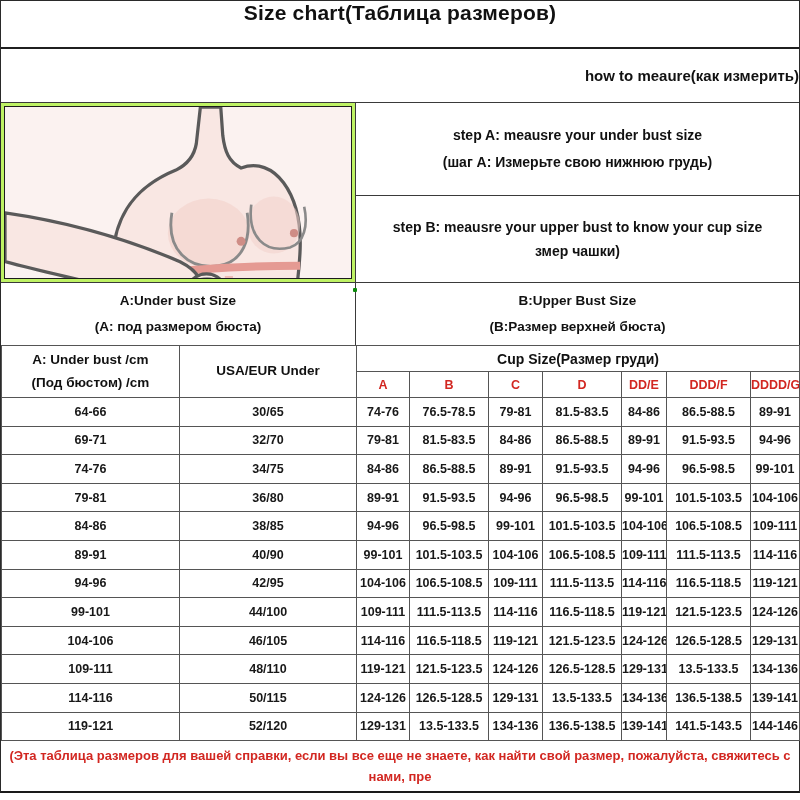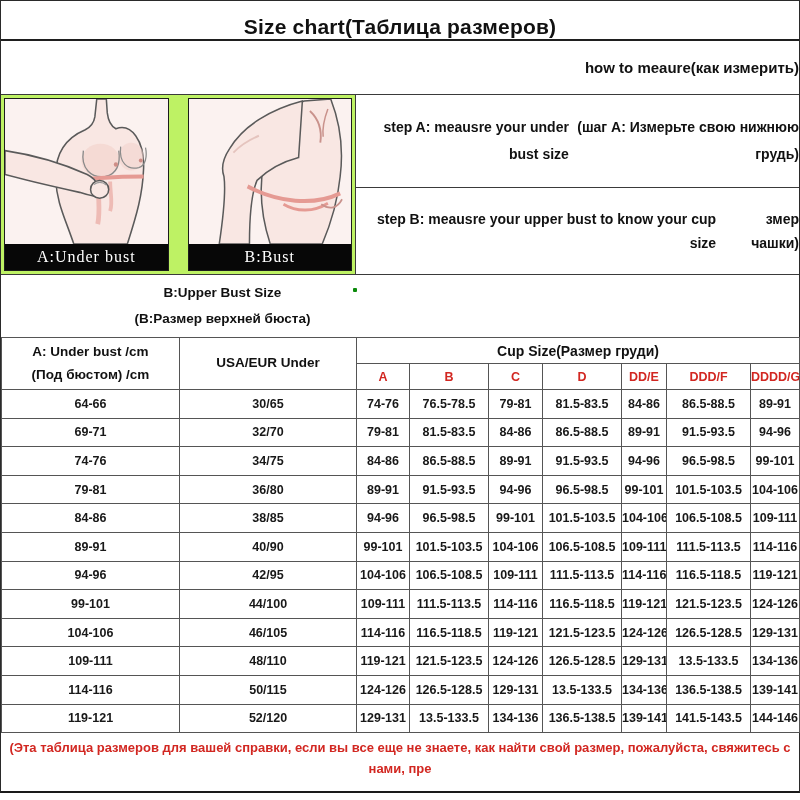--- a/index.html
+++ b/index.html
@@ -12,22 +12,22 @@
   }
   .sheet {
     width: 800px; height: 793px;
     border: 1px solid #2a2a2a;
     border-bottom: 2px solid #1a1a1a;
     position: relative;
     background: #fff;
   }
   
   .title-band {
-    height: 40px; border-bottom: 2px solid #1f1f1f;
-    display: flex; align-items: flex-end; justify-content: center;
+    height: 48px; border-bottom: 2px solid #1f1f1f;
+    display: flex; align-items: flex-start; justify-content: center;
   }
   .title-band .t { font-size: 21px; font-weight: 700; letter-spacing: .2px; }
   .subtitle-band {
     height: 54px; border-bottom: 1px solid #3a3a3a;
     display: flex; align-items: center; justify-content: flex-end;
   }
   .subtitle-band .t { font-size: 15px; font-weight: 700; }
   
   .middle-band { height: 180px; display: flex; border-bottom: 1px solid #3a3a3a; }
   .figures {
@@ -43,21 +43,21 @@
   .figure-art { flex: 1; display: block; }
   .figure-art svg { display: block; width: 100%; height: 100%; }
   .figure-caption {
     height: 26px; background: #070707; color: #fff;
     font-family: "Liberation Serif", serif; font-size: 16px;
     display: flex; align-items: center; justify-content: center;
     letter-spacing: 1px;
   }
   .steps { width: 443px; display: flex; flex-direction: column; }
   .step-box {
-    display: flex; align-items: center; justify-content: center;
+    display: flex; flex-direction: column; align-items: center; justify-content: center;
     font-weight: 700; text-align: right;
   }
   .step-a { height: 93px; border-bottom: 1px solid #3a3a3a; font-size: 14px; line-height: 1.95; }
   .step-b { height: 86px; font-size: 14px; line-height: 1.75; }
   
   .header-band { height: 62px; display: flex; }
   .header-box {
     display: flex; flex-direction: column; align-items: center; justify-content: center;
     font-size: 13.5px; font-weight: 700; line-height: 1.9; text-align: center;
   }
@@ -124,55 +124,39 @@
             <path d="M110,83 C110,95 113,104 110,113" fill="none" stroke="#eebbb5" stroke-width="4"></path>
 
             <path d="M0,52 C28,56 58,64 86,76 C92,79 95,82 96,86 L94,98 C88,97 84,96 78,94 C50,88 22,82 0,76 Z" fill="#f9e7e3" stroke="#5a5a5a" stroke-width="1.6"></path>
             <ellipse cx="99" cy="91" rx="9.5" ry="9" fill="#f9e7e3" stroke="#5a5a5a" stroke-width="1.6"></ellipse>
             <path d="M93,86 C97,83.5 102,83.5 106,86.5" fill="none" stroke="#9a9a9a" stroke-width="1.2"></path>
           </svg>
         </div>
         <div class="figure-caption">A:Under bust</div>
       </div>
 
-      <div class="figure-panel">
-        <div class="figure-art">
-          <svg viewBox="0 0 172 146" preserveAspectRatio="none">
-            <rect x="0" y="0" width="172" height="146" fill="#fbf2f0"></rect>
-
-            <path d="M150,0 C159,22 164,48 160,78 C157,106 149,128 141,146 L86,146 C77,120 73,90 80,58 C86,30 102,8 122,2 Z" fill="#f9e7e3" stroke="#5a5a5a" stroke-width="1.6"></path>
-
-            <path d="M128,12 C137,20 141,31 139,44" fill="none" stroke="#c9928c" stroke-width="2"></path>
-            <path d="M147,10 C143,20 141,29 142,38" fill="none" stroke="#c9928c" stroke-width="1.6"></path>
-
-            <path d="M120,2 C88,10 58,26 43,50 C36,60 34,70 37,78 C39,92 37,114 32,146 L64,146 C64,116 66,95 72,82 C84,71 100,63 116,59 Z" fill="#f9e7e3" stroke="#5a5a5a" stroke-width="1.6"></path>
-            <path d="M47,54 C54,47 64,41 74,37" fill="none" stroke="#e5c4be" stroke-width="2"></path>
-
-            <path d="M62,88 C94,104 132,108 160,95" fill="none" stroke="#e59a93" stroke-width="4"></path>
-            <path d="M100,106 C114,114 132,114 147,105" fill="none" stroke="#e59a93" stroke-width="3"></path>
-            <path d="M140,106 C149,112 157,110 162,101" fill="none" stroke="#c9928c" stroke-width="1.8"></path>
-          </svg>
-        </div>
-        <div class="figure-caption">B:Bust</div>
-      </div>
     </div>
 
     <div class="steps">
       <div class="step-box step-a">
         <div>step A: meausre your under bust size</div>
         <div>(шаг А: Измерьте свою нижнюю грудь)</div>
       </div>
       <div class="step-box step-b">
         <div>step B: meausre your upper bust to know your cup size</div>
         <div>змер чашки)</div>
       </div>
     </div>
   </div>
 
   <div class="header-band">
+    <div class="header-box header-left">
+      <div>A:Under bust Size</div>
+      <div>(A: под размером бюста)</div>
+    </div>
     <div class="header-box header-right">
       <div>B:Upper Bust Size</div>
       <div>(B:Размер верхней бюста)</div>
     </div>
   </div>
   <div class="green-dot"></div>
 
   <table class="size-table">
     <colgroup>
       <col style="width:178px">

